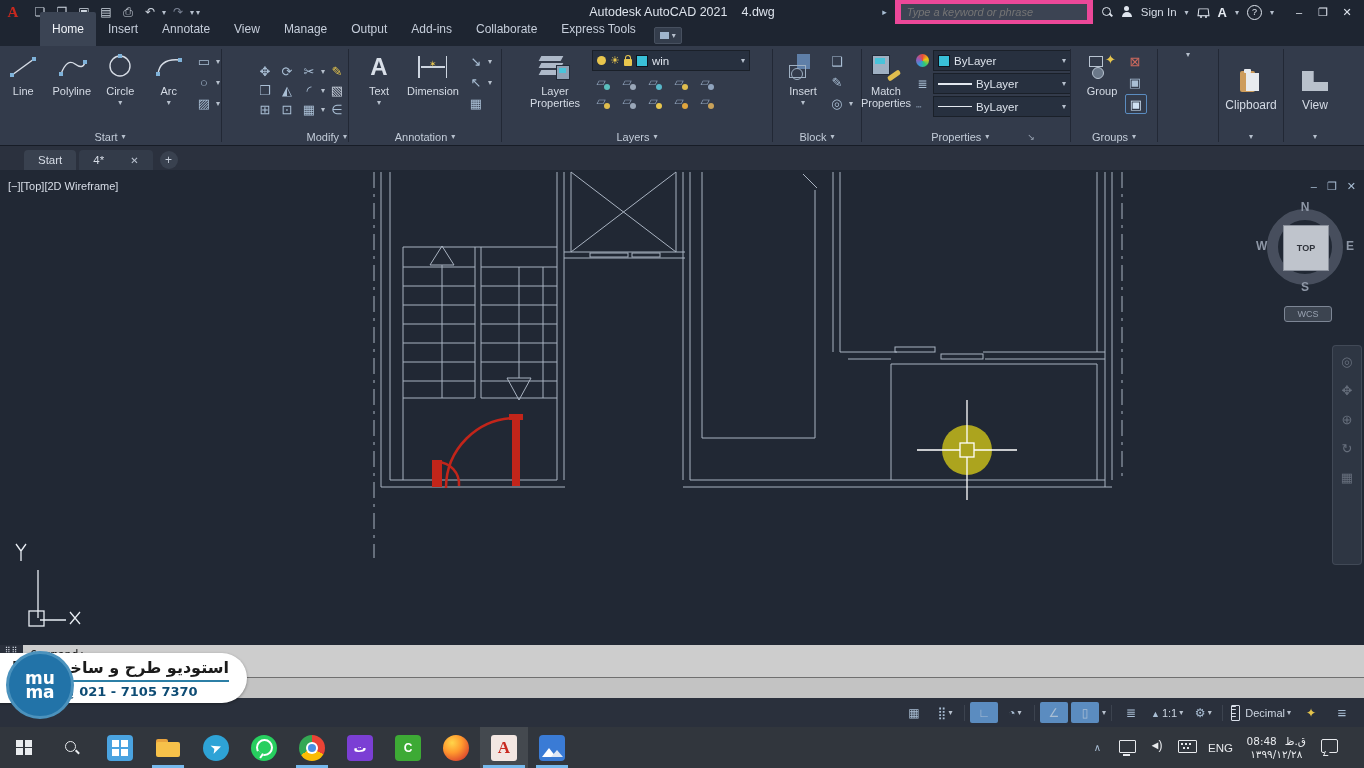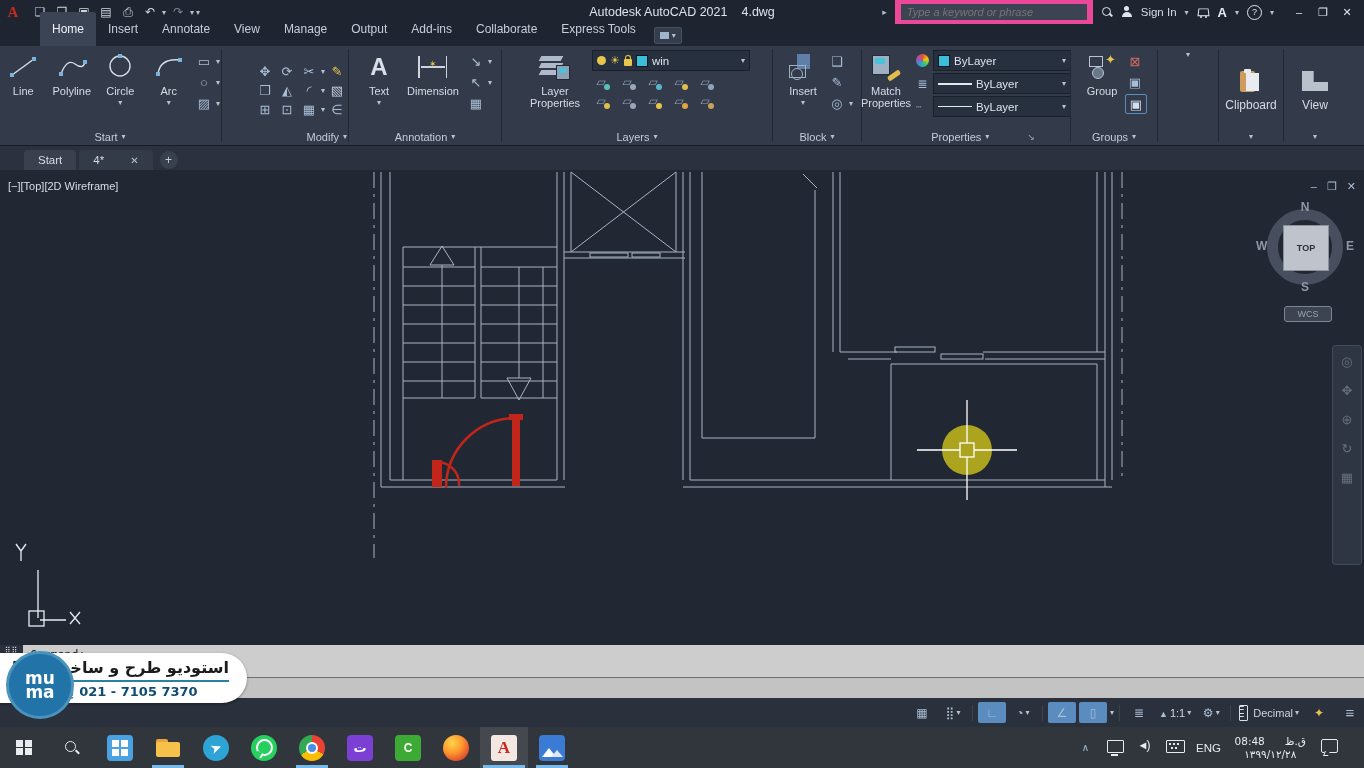--- a/index.html
+++ b/index.html
@@ -155,21 +155,21 @@
   .wm{position:absolute;left:6px;top:653px;z-index:6;display:flex;align-items:center;}
   .wm-pill{background:#fff;border-radius:0 28px 28px 0;padding:5px 18px 4px 46px;margin-left:-40px;box-shadow:0 1px 3px rgba(0,0,0,.35);}
   .wm-title{direction:rtl;font-size:16px;font-weight:bold;color:#1b1b1b;font-family:"DejaVu Sans",sans-serif;white-space:nowrap;}
   .wm-sub{direction:rtl;border-top:2px solid #2c7fa6;margin-top:3px;padding-top:2px;font-size:13px;font-weight:bold;color:#0e4c74;font-family:"DejaVu Sans",sans-serif;white-space:nowrap;display:flex;gap:5px;justify-content:flex-end;}
   .wm-logo{position:relative;z-index:2;width:62px;height:62px;border-radius:50%;background:#2273a8;border:3px solid #4b92bd;
     display:flex;flex-direction:column;align-items:center;justify-content:center;color:#fff;font-weight:bold;
     font-size:17px;line-height:14px;letter-spacing:0;font-family:"DejaVu Sans",sans-serif;}
 
   
   .statusbar{position:absolute;left:0;top:698px;width:100%;height:29px;background:#2a303c;
-    display:flex;align-items:center;justify-content:flex-end;gap:3px;box-sizing:border-box;}
+    display:flex;align-items:center;justify-content:flex-end;gap:3px;padding-right:8px;box-sizing:border-box;}
   .sbtn{height:21px;min-width:22px;display:flex;align-items:center;justify-content:center;gap:2px;
     color:#ccd5e1;font-size:12px;padding:0 3px;border-radius:2px;}
   .sbtn.on{background:#5b8cc0;color:#fff;}
   .sbtn .txt{font-size:11px;}
   .ssep{width:1px;height:16px;background:#3c434f;margin:0 2px;}
   .sruler{width:7px;height:14px;border:1.2px solid #d8dee8;border-radius:1px;background:
     repeating-linear-gradient(180deg,#d8dee8 0 1px,transparent 1px 3.4px);background-size:55% 100%;background-repeat:no-repeat;}
 
   
   .taskbar{position:absolute;left:0;top:727px;width:100%;height:41px;background:#31363d;display:flex;align-items:stretch;}
@@ -209,21 +209,21 @@
   .tray .ti{width:26px;text-align:center;font-size:12px;}
   .moni{width:15px;height:11px;border:1.5px solid #e8eaed;border-radius:1px;position:relative;display:inline-block;}
   .moni::after{content:"";position:absolute;left:3px;bottom:-4px;width:7px;height:2px;background:#e8eaed;}
   .spk{position:relative;display:inline-block;width:16px;height:12px;}
   .spk::before{content:"◄";position:absolute;left:0;top:-1px;font-size:11px;color:#e8eaed;}
   .spk::after{content:")";position:absolute;left:9px;top:-2px;font-size:12px;color:#e8eaed;}
   .kbd{width:17px;height:11px;border:1.5px solid #e8eaed;border-radius:1px;display:inline-block;position:relative;}
   .kbd::after{content:"";position:absolute;left:2px;top:2px;width:2px;height:2px;background:#e8eaed;
     box-shadow:4px 0 0 #e8eaed,8px 0 0 #e8eaed,2px 4px 0 #e8eaed,6px 4px 0 #e8eaed;}
   .clock{display:flex;flex-direction:column;align-items:center;justify-content:center;font-size:10.5px;line-height:13px;padding:0 6px;font-family:"DejaVu Sans",sans-serif;}
-  .clock .row{display:flex;gap:20px;justify-content:space-between;}
+  .clock .row{display:flex;gap:8px;justify-content:space-between;}
   .bubble{width:15px;height:12px;border:1.5px solid #e8eaed;border-radius:2px;display:inline-block;position:relative;}
   .bubble::after{content:"";position:absolute;left:2px;bottom:-4px;width:4px;height:4px;background:#31363d;border-left:1.5px solid #e8eaed;border-bottom:1.5px solid #e8eaed;transform:skewX(-20deg);}
 </style>
 </head>
 <body>
 
 <div class="screen">
 
   <div class="titlebar">
     <span class="applogo">A</span>

